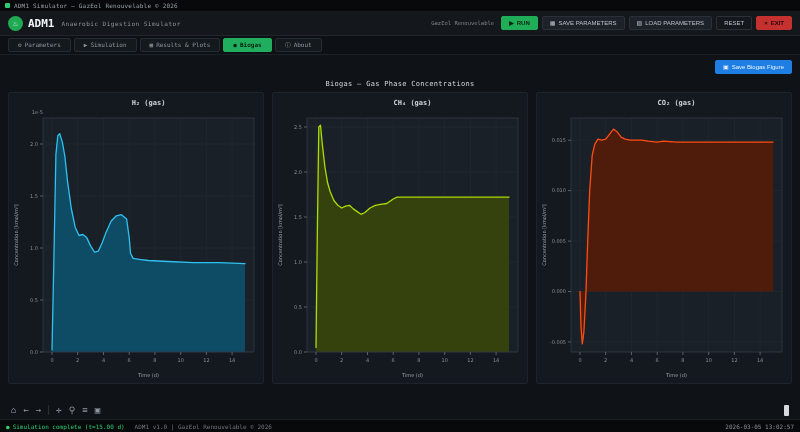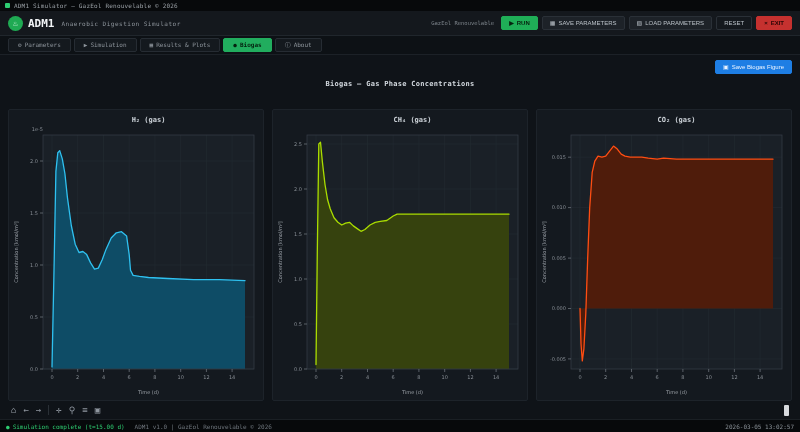--- a/index.html
+++ b/index.html
@@ -24,23 +24,23 @@
   .btn-reset{background:transparent}
 
   .tabs{height:19px;background:#0d1115;display:flex;align-items:center;padding:0 8px;gap:3px;border-bottom:1px solid #1c2127;flex:0 0 auto}
   .tab{font-size:6px;padding:3px 9px;border:1px solid #262c33;background:#14191e;color:#8d949b;border-radius:2px;display:flex;gap:3px;align-items:center;cursor:pointer;line-height:1;white-space:nowrap}
   .tab .ic{font-size:6px;line-height:1}
   .tab.active{background:#21ad5e;border-color:#21ad5e;color:#04220f;font-weight:bold}
 
   .main{flex:1;display:flex;flex-direction:column;padding:3px 8px 0;background:#0f1318;min-height:0}
   .actions-row{display:flex;justify-content:flex-end;padding:2px 0}
   .btn-savefig{background:#1e7ee4;border-color:#1e7ee4;color:#eaf3ff}
-  .page-title{text-align:center;font-size:7px;font-weight:bold;color:#d4dae0;padding:4px 0 2px;letter-spacing:.3px}
-
-  .charts{flex:1;display:flex;gap:8px;align-items:flex-end;padding-top:2px;min-height:0}
+  .page-title{text-align:center;font-size:7px;font-weight:normal;color:#d4dae0;padding:4px 0 2px;letter-spacing:.3px}
+
+  .charts{flex:1;display:flex;gap:8px;align-items:flex-start;padding-top:2px;min-height:0}
   .chart-panel{flex:1;background:#14191f;border:1px solid #1d232a;border-radius:2px;padding:1px;display:flex;justify-content:center}
   .chart-panel svg{display:block}
   .tick{font-family:"DejaVu Sans",sans-serif;font-size:5px;fill:#878d94}
   .ctitle{font-family:"DejaVu Sans Mono",monospace;font-size:7px;font-weight:bold;fill:#ccd2d8}
   .alabel{font-family:"DejaVu Sans",sans-serif;font-size:5px;fill:#9aa0a7}
 
   .mpl-toolbar{height:18px;display:flex;align-items:center;gap:7px;padding:0 3px;flex:0 0 auto}
   .mpl-ic{font-size:9px;color:#9097a0;cursor:pointer;line-height:1}
   .sep{width:1px;height:10px;background:#2a3036}
   .grip{margin-left:auto;width:5px;height:11px;background:#d7dade;border-radius:1px}

